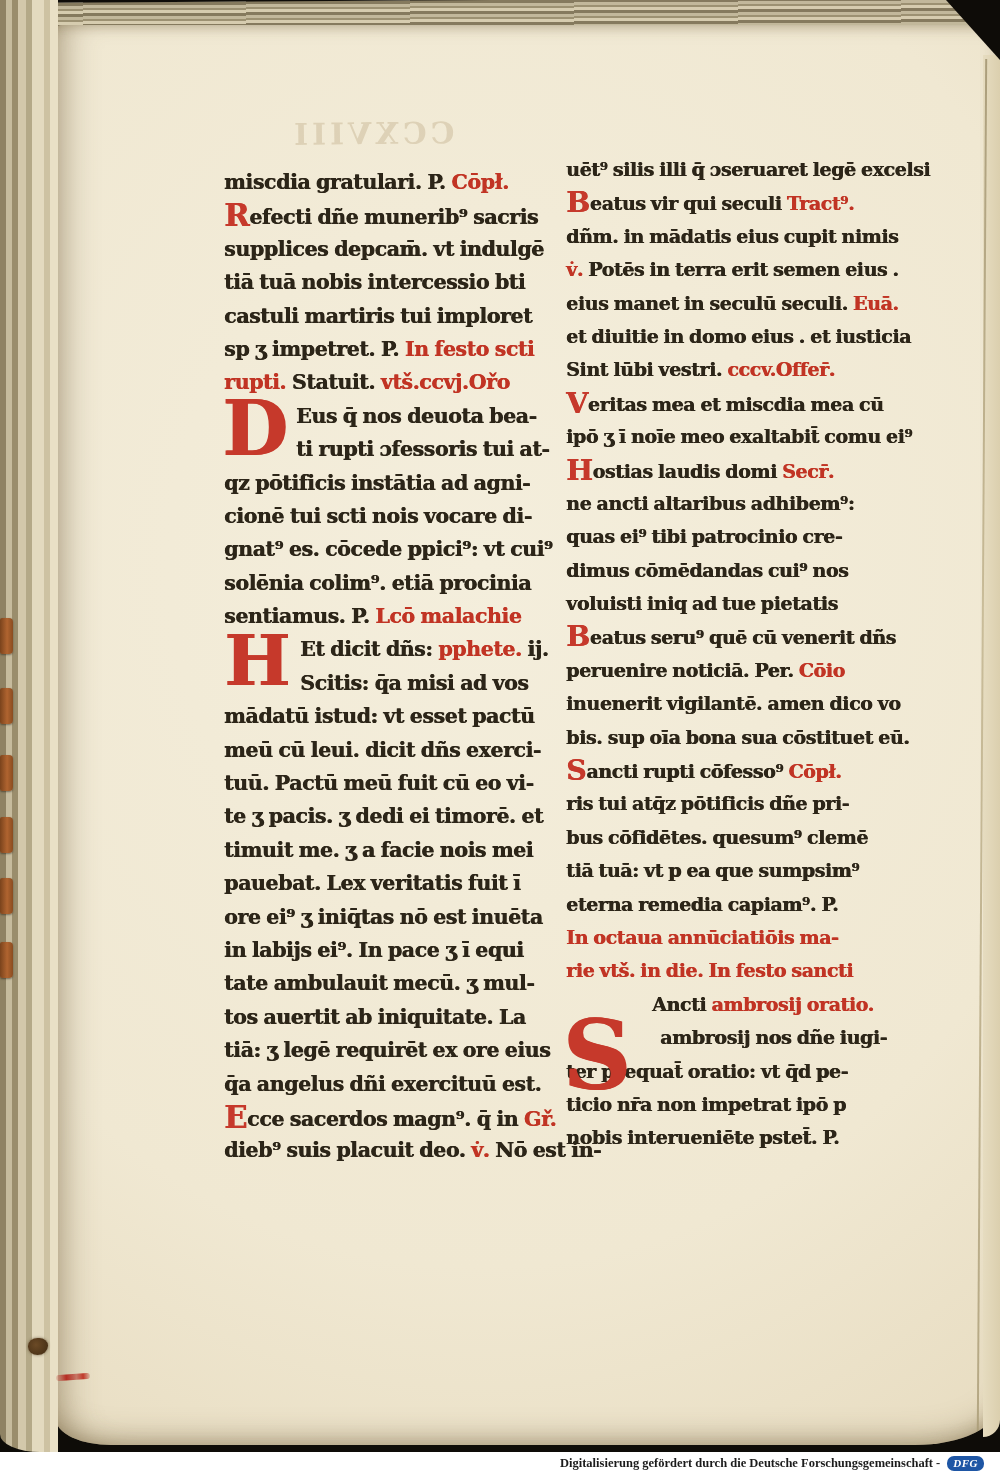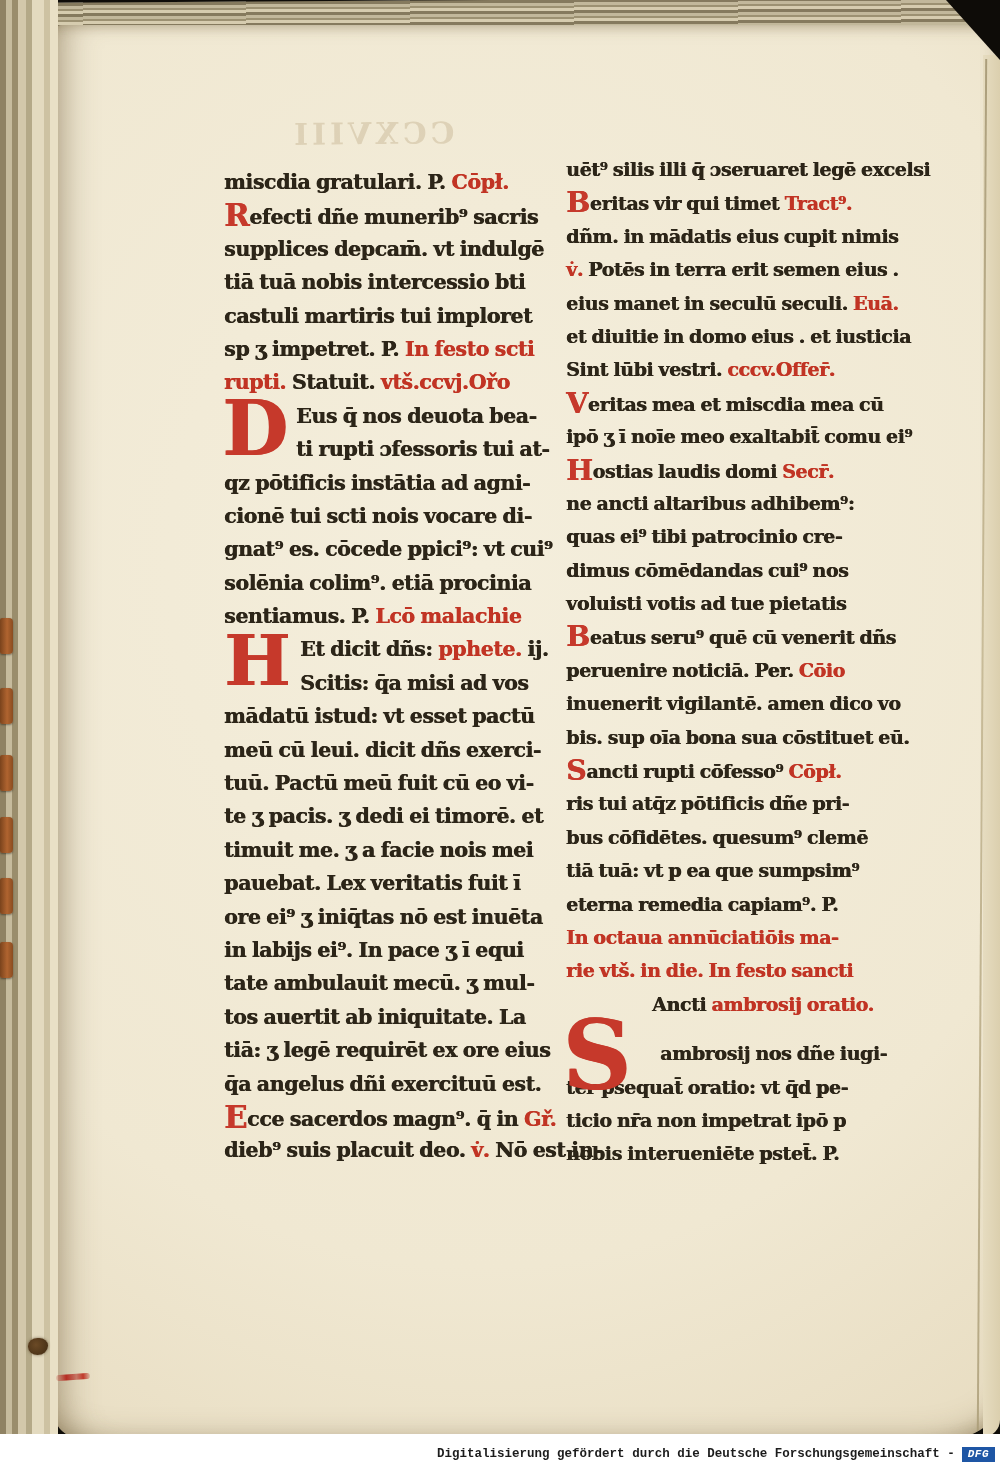--- a/index.html
+++ b/index.html
@@ -43,25 +43,25 @@
   #col-right{left:566px;top:153px;width:378px;font-size:19px;color:#2c2518;}
   
   .showthrough{position:absolute;left:290px;top:116px;font-size:30px;font-weight:700;
     color:#ab9368;opacity:.28;letter-spacing:4px;transform:scaleX(-1) rotate(.6deg);}
   .stain{position:absolute;left:28px;top:1338px;width:20px;height:17px;border-radius:50% 45% 55% 50%;
     background:radial-gradient(circle at 40% 40%,#6b4a26,#3f2a12);box-shadow:0 0 3px rgba(60,40,15,.6);}
   .red-mark{position:absolute;left:56px;top:1374px;width:34px;height:6px;
     background:linear-gradient(90deg,rgba(180,45,35,.15),#b52d23 30%,rgba(180,45,35,.55) 60%,#c0392b 80%,rgba(180,45,35,.2));
     border-radius:3px;transform:rotate(-4deg);}
   
-  .footer{position:absolute;left:0;bottom:0;width:100%;height:40px;background:#ffffff;
+  .footer{position:absolute;left:0;bottom:0;width:100%;height:22px;background:#ffffff;
     display:flex;align-items:center;justify-content:flex-end;gap:7px;box-sizing:border-box;
-    padding-right:5px;font-family:Liberation Mono, monospace;font-size:12.5px;font-weight:700;color:#1c1c1c;}
+    padding-right:16px;font-family:Liberation Serif, serif;font-size:12.5px;font-weight:700;color:#1c1c1c;}
   .dfg-logo{background:#1e56a5;color:#fff;font-style:italic;font-weight:700;font-size:11px;
-    padding:1px 6px 2px 6px;border-radius:0;letter-spacing:.5px;}
+    padding:1px 6px 2px 6px;border-radius:7px;letter-spacing:.5px;}
 </style>
 </head>
 <body>
 
 <div id="stage">
 
   <div class="edges-top"></div>
 
   <div class="page">
     <div class="right-edge"></div>
@@ -112,47 +112,47 @@
       <div class="tline"><span class="blk">in labijs ei⁹. In pace ʒ ī equi</span></div>
       <div class="tline"><span class="blk">tate ambulauit mecū. ʒ mul-</span></div>
       <div class="tline"><span class="blk">tos auertit ab iniquitate. La</span></div>
       <div class="tline"><span class="blk">tiā: ʒ legē requirēt ex ore eius</span></div>
       <div class="tline"><span class="blk">q̄a angelus dñi exercituū est.</span></div>
       <div class="tline"><span class="ini">E</span><span class="blk">cce sacerdos magn⁹. q̄ in </span><span class="red">Gř.</span></div>
       <div class="tline"><span class="blk">dieb⁹ suis placuit deo. </span><span class="red">v̇. </span><span class="blk">Nō est in-</span></div>
     </div>
   <div id="col-right" class="col">
       <div class="tline"><span class="blk">uēt⁹ silis illi q̄ ɔseruaret legē excelsi</span></div>
-      <div class="tline"><span class="ini">B</span><span class="blk">eritas vir qui timet </span><span class="red">Tract⁹.</span></div>
+      <div class="tline"><span class="ini">B</span><span class="blk">eatus vir qui seculi </span><span class="red">Tract⁹.</span></div>
       <div class="tline"><span class="blk">dñm. in mādatis eius cupit nimis</span></div>
       <div class="tline"><span class="red">v̇. </span><span class="blk">Potēs in terra erit semen eius .</span></div>
       <div class="tline"><span class="blk">eius manet in seculū seculi. </span><span class="red">Euā.</span></div>
       <div class="tline"><span class="blk">et diuitie in domo eius . et iusticia</span></div>
       <div class="tline"><span class="blk">Sint lūbi vestri. </span><span class="red">cccv.Offer̄.</span></div>
       <div class="tline"><span class="ini">V</span><span class="blk">eritas mea et miscdia mea cū</span></div>
       <div class="tline"><span class="blk">ipō ʒ ī noīe meo exaltabit̄ comu ei⁹</span></div>
       <div class="tline"><span class="ini">H</span><span class="blk">ostias laudis domi </span><span class="red">Secr̄.</span></div>
       <div class="tline"><span class="blk">ne ancti altaribus adhibem⁹:</span></div>
       <div class="tline"><span class="blk">quas ei⁹ tibi patrocinio cre-</span></div>
       <div class="tline"><span class="blk">dimus cōmēdandas cui⁹ nos</span></div>
-      <div class="tline"><span class="blk">voluisti votis ad tue pietatis</span></div>
+      <div class="tline"><span class="blk">voluisti iniq ad tue pietatis</span></div>
       <div class="tline"><span class="ini">B</span><span class="blk">eatus seru⁹ quē cū venerit dñs</span></div>
       <div class="tline"><span class="blk">peruenire noticiā. Per. </span><span class="red">Cōio</span></div>
       <div class="tline"><span class="blk">inuenerit vigilantē. amen dico vo</span></div>
       <div class="tline"><span class="blk">bis. sup oīa bona sua cōstituet eū.</span></div>
       <div class="tline"><span class="ini">S</span><span class="blk">ancti rupti cōfesso⁹ </span><span class="red">Cōpł.</span></div>
       <div class="tline"><span class="blk">ris tui atq̄z pōtificis dñe pri-</span></div>
       <div class="tline"><span class="blk">bus cōfidētes. quesum⁹ clemē</span></div>
       <div class="tline"><span class="blk">tiā tuā: vt p ea que sumpsim⁹</span></div>
       <div class="tline"><span class="blk">eterna remedia capiam⁹. P.</span></div>
       <div class="tline"><span class="red">In octaua annūciatiōis ma-</span></div>
       <div class="tline"><span class="red">rie vtš. in die. In festo sancti</span></div>
       <span class="dropcap" style="font-size: 96px; top: 864.4px; left: -4px;">S</span>
       <div class="tline" style="padding-left: 86px;"><span class="blk">Ancti </span><span class="red">ambrosij oratio.</span></div>
-      <div class="tline" style="padding-left: 94px; margin-top: 16px;"><span class="blk">ambrosij nos dñe iugi-</span></div>
+      <div class="tline" style="padding-left: 94px;"><span class="blk">ambrosij nos dñe iugi-</span></div>
       <div class="tline"><span class="blk">ter psequat̄ oratio: vt q̄d pe-</span></div>
       <div class="tline"><span class="blk">ticio nr̄a non impetrat ipō p</span></div>
       <div class="tline"><span class="blk">nobis interueniēte pstet̄. P.</span></div>
     </div>
 
   <div class="stain"></div>
   <div class="red-mark"></div>
 
   <div class="footer">
     <span>Digitalisierung gefördert durch die Deutsche Forschungsgemeinschaft -</span>

